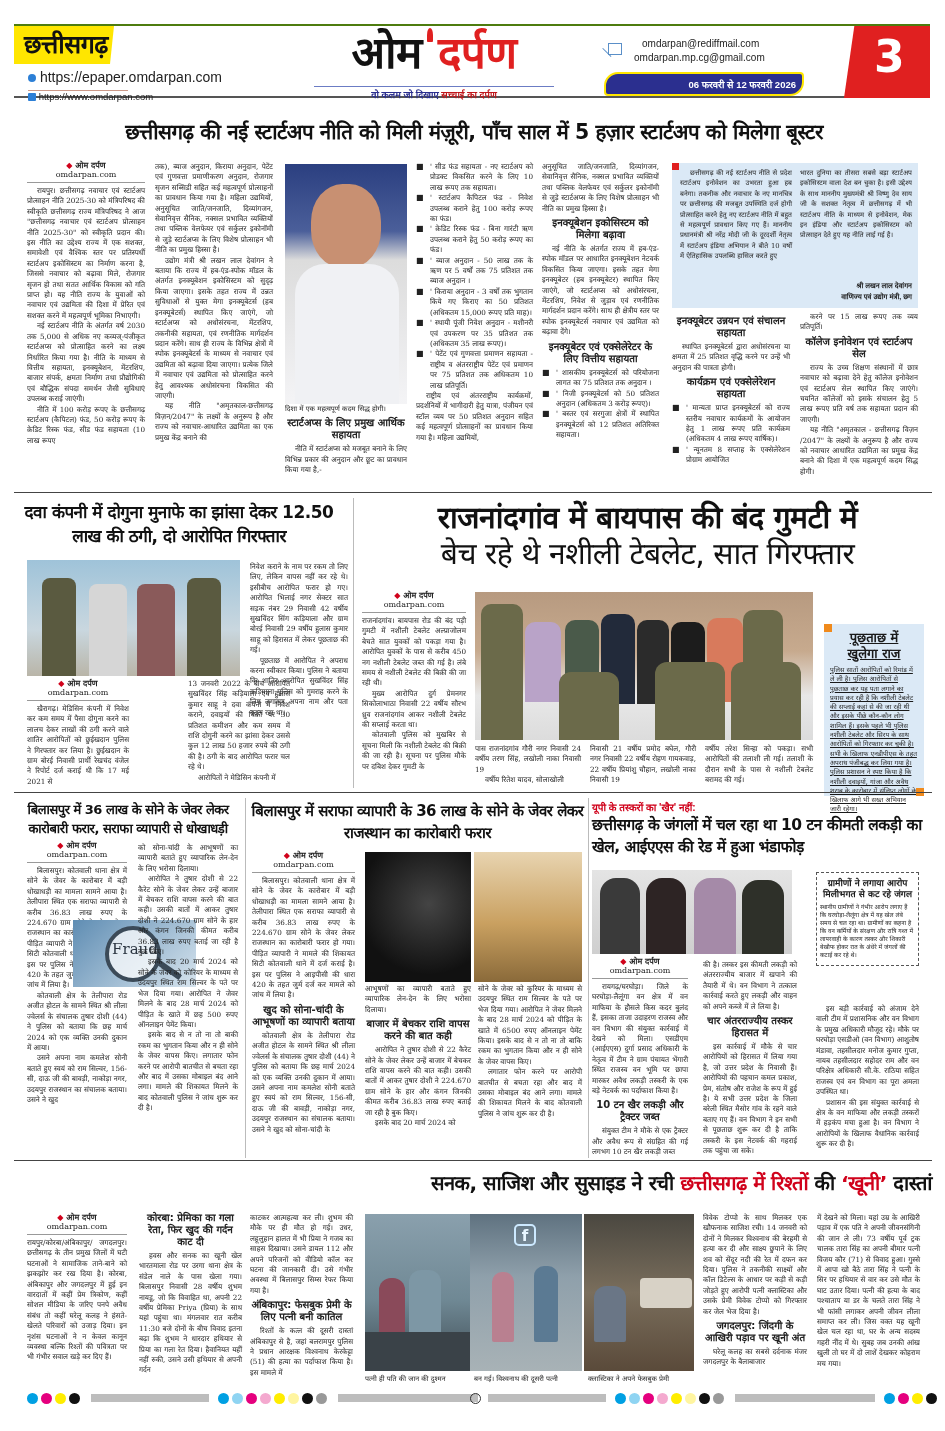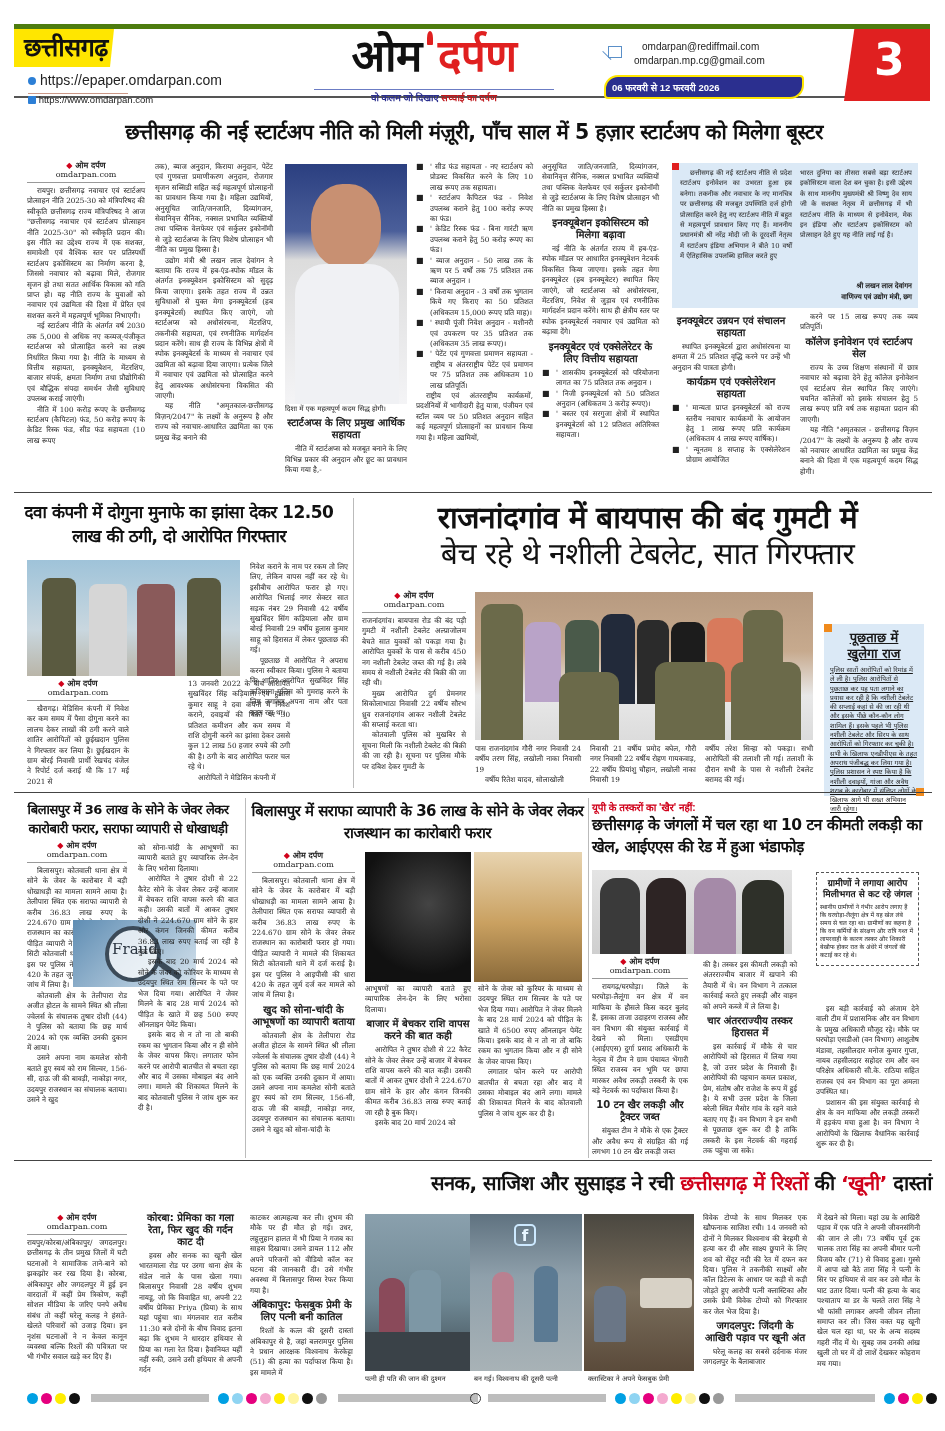--- a/index.html
+++ b/index.html
@@ -19,21 +19,21 @@
 .box-blue{background:#dbe9f6}
 .rule-h{position:absolute;height:1px;background:#444}
 .rule-v{position:absolute;width:1px;background:#bbb}
 .cmyk{position:absolute;top:1392px;height:12px;display:flex;align-items:center;gap:3px}
 .dot{width:11px;height:11px;border-radius:50%;display:inline-block}
 .bar{height:8px;background:#bdbdbd;display:inline-block}
 </style>
 </head>
 <body>
 
-<div class="abs" style="left:14px;top:24px;width:916px;height:74px;border-top:5px solid #4d7c0f;border-bottom:2px solid #555;">
+<div class="abs" style="left:14px;top:24px;width:916px;height:74px;border-top:2px solid #4d7c0f;border-bottom:2px solid #555;">
   <div class="abs" style="left:0;top:0;width:100px;height:38px;background:#ffe600;clip-path:polygon(0 0,100% 0,96% 100%,0 100%);"></div>
   <div class="abs hdline" style="left:10px;top:2px;font-size:25px;line-height:34px;">छत्तीसगढ़</div>
   <div class="abs sans" style="left:14px;top:43px;font-size:14px;color:#222;">
     <span style="display:inline-block;width:8px;height:8px;border-radius:50%;background:#2c7fd6;vertical-align:middle;"></span>
     <span>https://epaper.omdarpan.com</span>
   </div>
   <div class="abs" style="left:14px;top:64px;width:100px;height:1px;background:#c98"></div>
   <div class="abs sans" style="left:14px;top:65px;font-size:9.5px;color:#222;">
     <span style="display:inline-block;width:8px;height:8px;border-radius:1px;background:#2c7fd6;vertical-align:middle;"></span>
     <span>https://www.omdarpan.com</span>
@@ -48,21 +48,21 @@
   <div class="abs sans" style="left:300px;top:62px;width:240px;text-align:center;font-size:9.5px;font-weight:bold;">
     <span style="color:#2b2f8f">वो कलम जो दिखाए </span><span style="color:#c0161a">सच्चाई का दर्पण</span>
   </div>
 
   <div class="abs" style="left:594px;top:17px;width:14px;height:12px;border:1px solid #5a8fc8;">
     <div style="position:absolute;left:0;top:0;width:12px;height:12px;border-left:1px solid #5a8fc8;transform:rotate(-45deg) translate(-2px,-4px);"></div>
   </div>
   <div class="abs sans" style="left:628px;top:12px;font-size:10px;color:#222;">omdarpan@rediffmail.com</div>
   <div class="abs sans" style="left:620px;top:26px;font-size:10px;color:#222;">omdarpan.mp.cg@gmail.com</div>
   <div class="abs" style="left:590px;top:46px;width:200px;height:24px;background:#2b2f8f;border:2px solid #ffe600;border-radius:14px 4px 14px 4px;"></div>
-  <div class="abs sans" style="left:598px;top:52px;width:184px;text-align:left;font-size:9.5px;font-weight:bold;color:#fff;">06 फरवरी से 12 फरवरी 2026</div>
+  <div class="abs sans" style="left:598px;top:52px;width:184px;text-align:right;font-size:9.5px;font-weight:bold;color:#fff;">06 फरवरी से 12 फरवरी 2026</div>
   <div class="abs" style="left:830px;top:0;width:86px;height:72px;background:#e02020;clip-path:polygon(12% 0,100% 0,100% 100%,0 100%);"></div>
   <div class="abs hdline" style="left:860px;top:5px;font-size:44px;color:#fff;">3</div>
 </div>
 
 <div class="abs hdline" style="left:14px;top:118px;width:920px;text-align:center;font-size:20.5px;line-height:28px;">छत्तीसगढ़ की नई स्टार्टअप नीति को मिली मंज़ूरी, पाँच साल में 5 हज़ार स्टार्टअप को मिलेगा बूस्टर</div>
 
 <div class="abs body-text" style="left:27px;top:160px;width:118px;">
   <div class="byline">
       <div class="b1">ओम दर्पण</div>
       <div>omdarpan.com</div>

